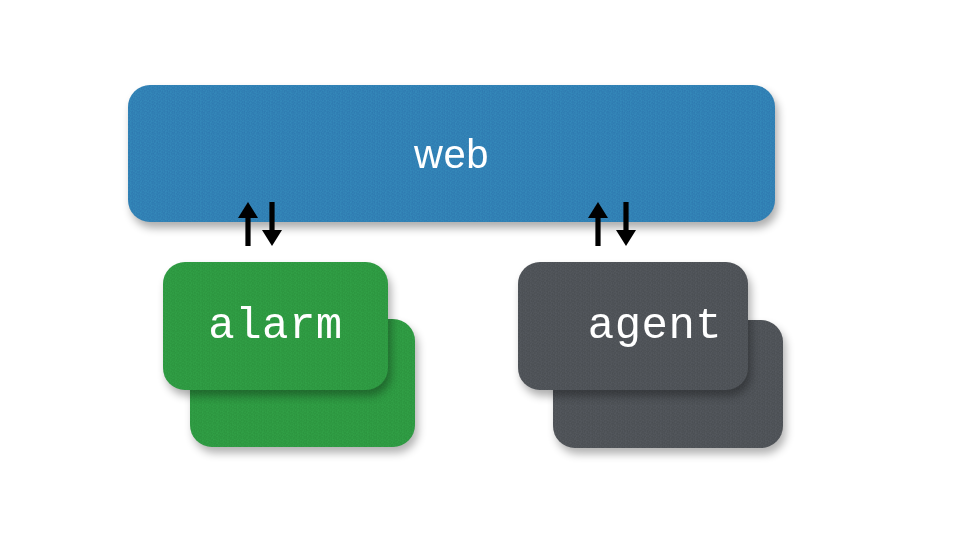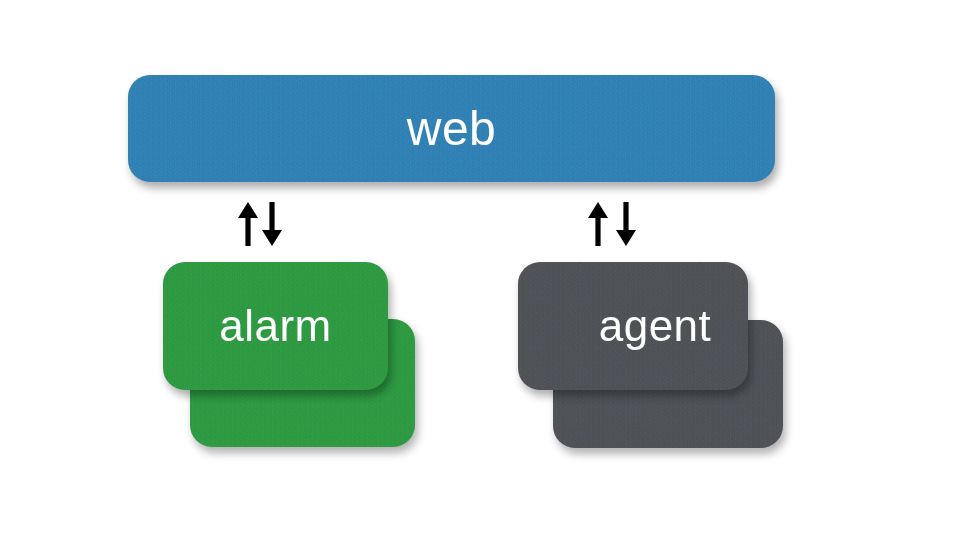--- a/index.html
+++ b/index.html
@@ -50,31 +50,32 @@
       repeating-linear-gradient(19deg, rgba(255,255,255,.55) 0px, rgba(255,255,255,0) 1px, rgba(0,0,0,0) 2px, rgba(0,0,0,.5) 3px),
       repeating-linear-gradient(107deg, rgba(255,255,255,.5) 0px, rgba(0,0,0,0) 1px, rgba(0,0,0,.45) 2px, rgba(255,255,255,0) 3px),
       repeating-linear-gradient(71deg, rgba(0,0,0,.4) 0px, rgba(255,255,255,.35) 1px, rgba(0,0,0,0) 2px);
     background-size: 7px 7px, 5px 5px, 9px 9px;
     mix-blend-mode: overlay;
   }
 
   
   #node-web {
     left: 128px;
-    top: 75px;
+    top: 85px;
     width: 647px;
-    height: 107px;
+    height: 137px;
     background-color: #3181b5;
     box-shadow: 3px 6px 9px rgba(0,0,0,0.32);
-    font-size: 48px;
+    font-size: 40px;
   }
 
   
   .stack {
     position: absolute;
+    font-family: Liberation Mono, monospace;
   }
   .stack .card-back {
     position: absolute;
     border-radius: 22px;
     z-index: 1;
   }
   .stack .card-front {
     position: absolute;
     border-radius: 22px;
     z-index: 2;

